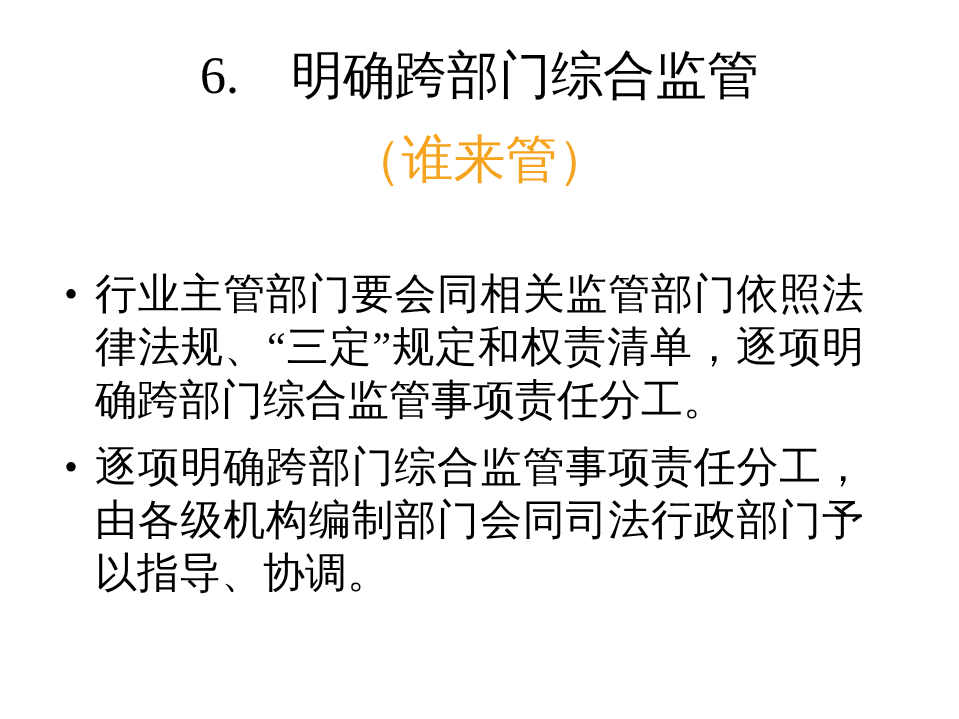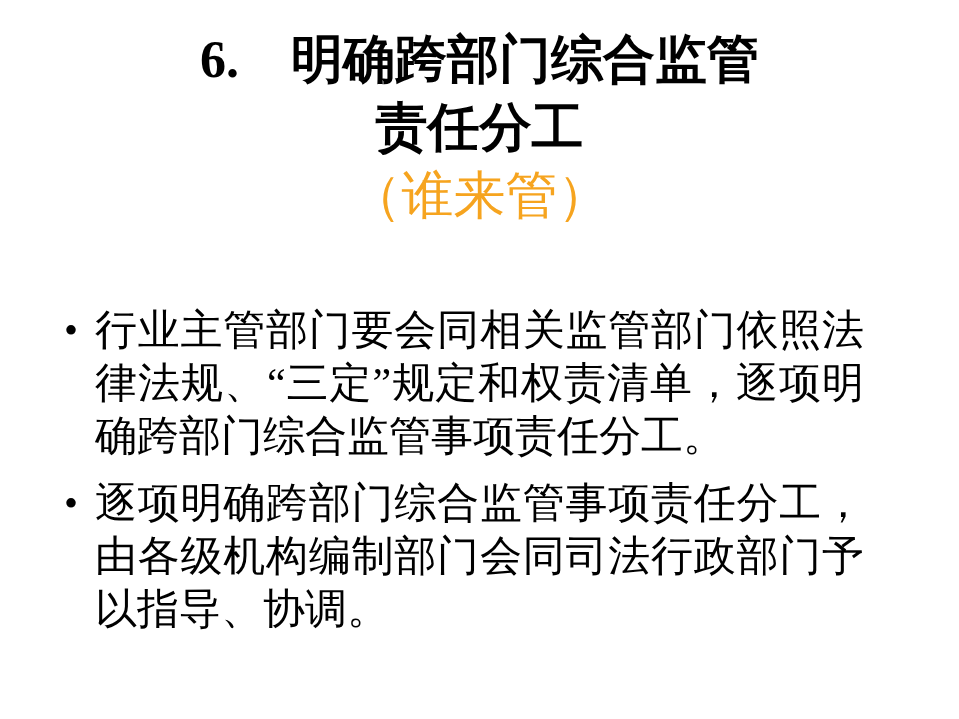--- a/index.html
+++ b/index.html
@@ -16,22 +16,22 @@
     font-family: "Liberation Serif", "DejaVu Serif", serif;
     color: var(--text, #000000);
   }
   .title-block {
     padding-top: 26px;
     text-align: center;
   }
   .title-line {
     font-size: 52px;
     line-height: 68px;
-    font-weight: bold;
-    margin: 0;
+    font-weight: normal;
+    margin: 16px;
     white-space: nowrap;
   }
   .subtitle-line {
     font-size: 52px;
     line-height: 68px;
     font-weight: normal;
     margin: 0;
     color: var(--accent, #F6A41F);
     white-space: nowrap;
   }
@@ -61,21 +61,20 @@
     flex: 1;
     text-align: justify;
   }
 </style>
 </head>
 <body>
 
 <div class="slide">
   <div class="title-block">
     <div class="title-line">6.　明确跨部门综合监管</div>
-    <div class="title-line">责任分工</div>
     <div class="subtitle-line">（谁来管）</div>
   </div>
 
   <div class="slide-body">
     <ul class="bullet-list">
       <li class="bullet-item">
         <span class="bullet-icon">•</span>
         <span class="bullet-text">行业主管部门要会同相关监管部门依照法律法规、“三定”规定和权责清单，逐项明确跨部门综合监管事项责任分工。</span>
       </li>
       <li class="bullet-item">

